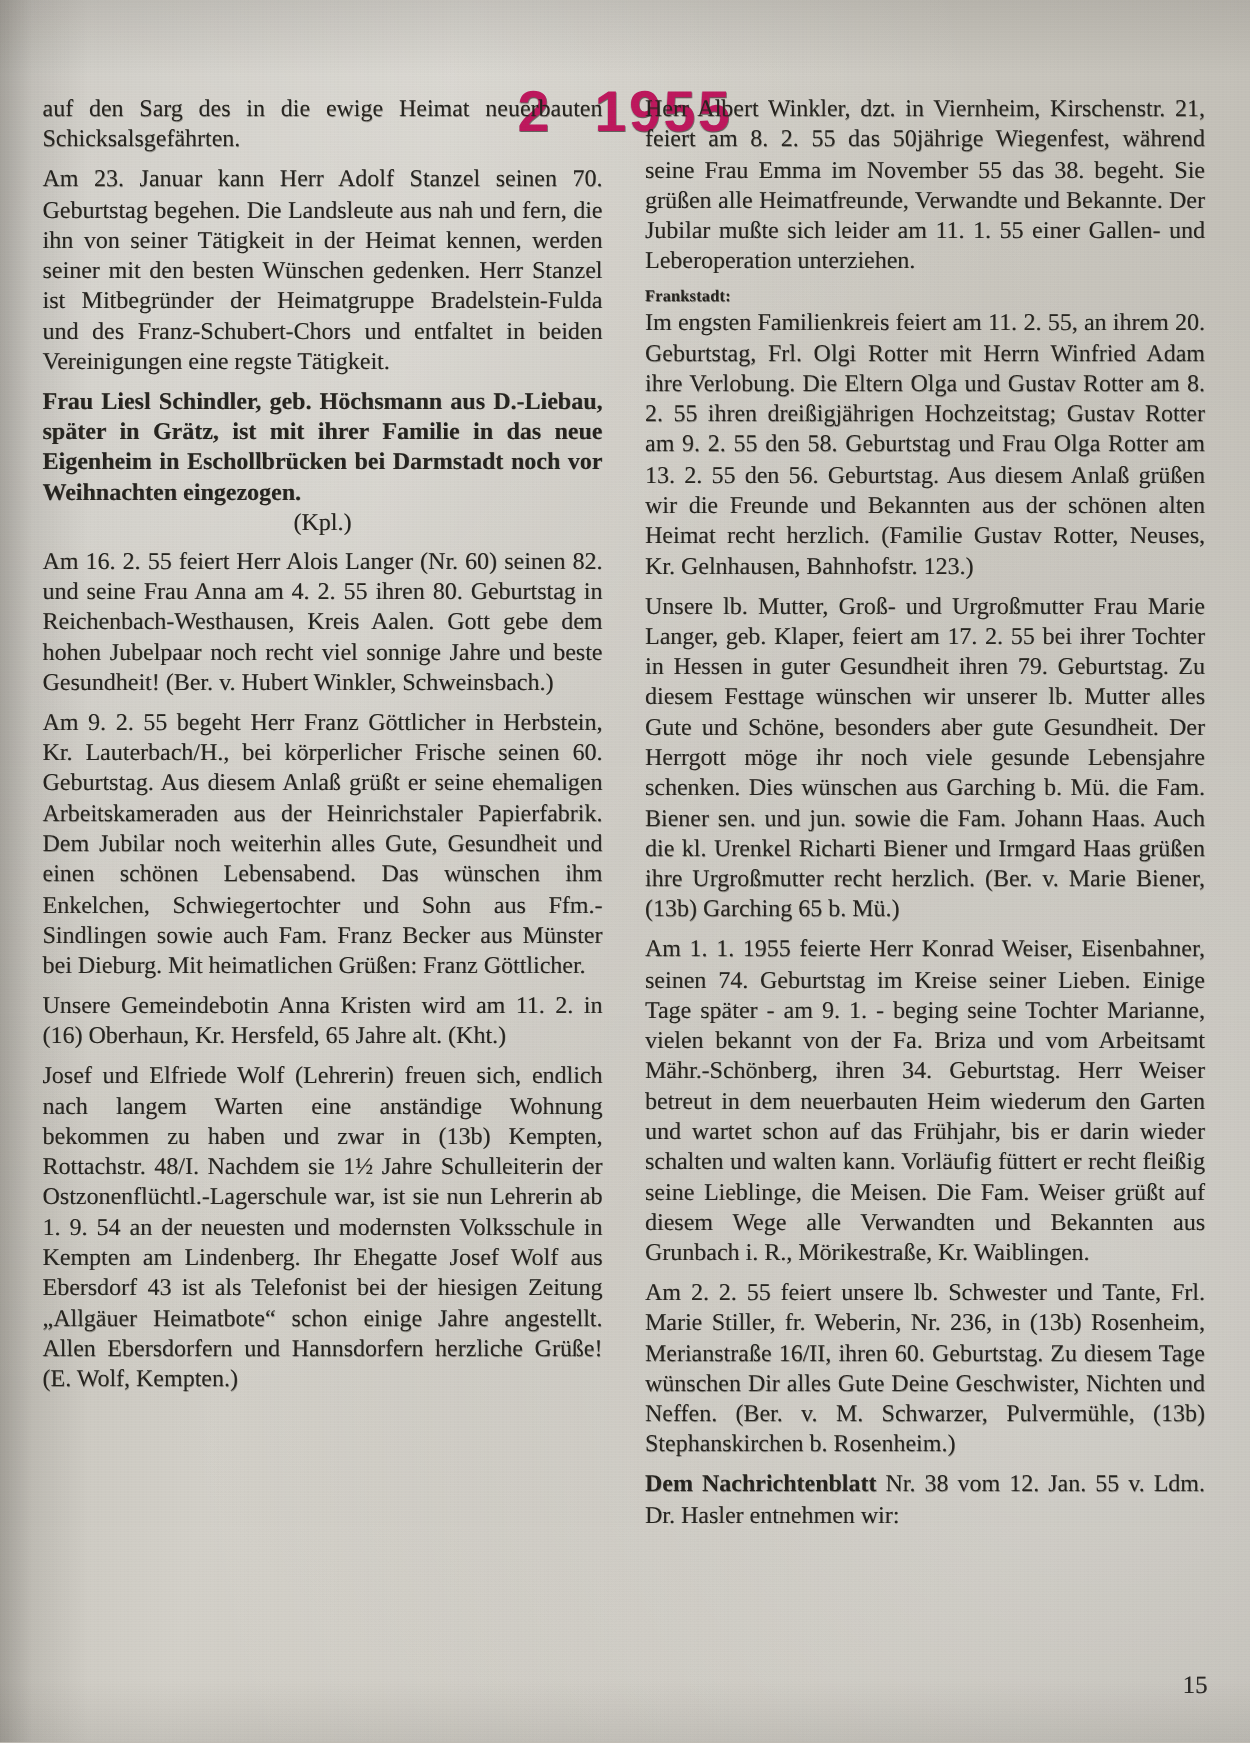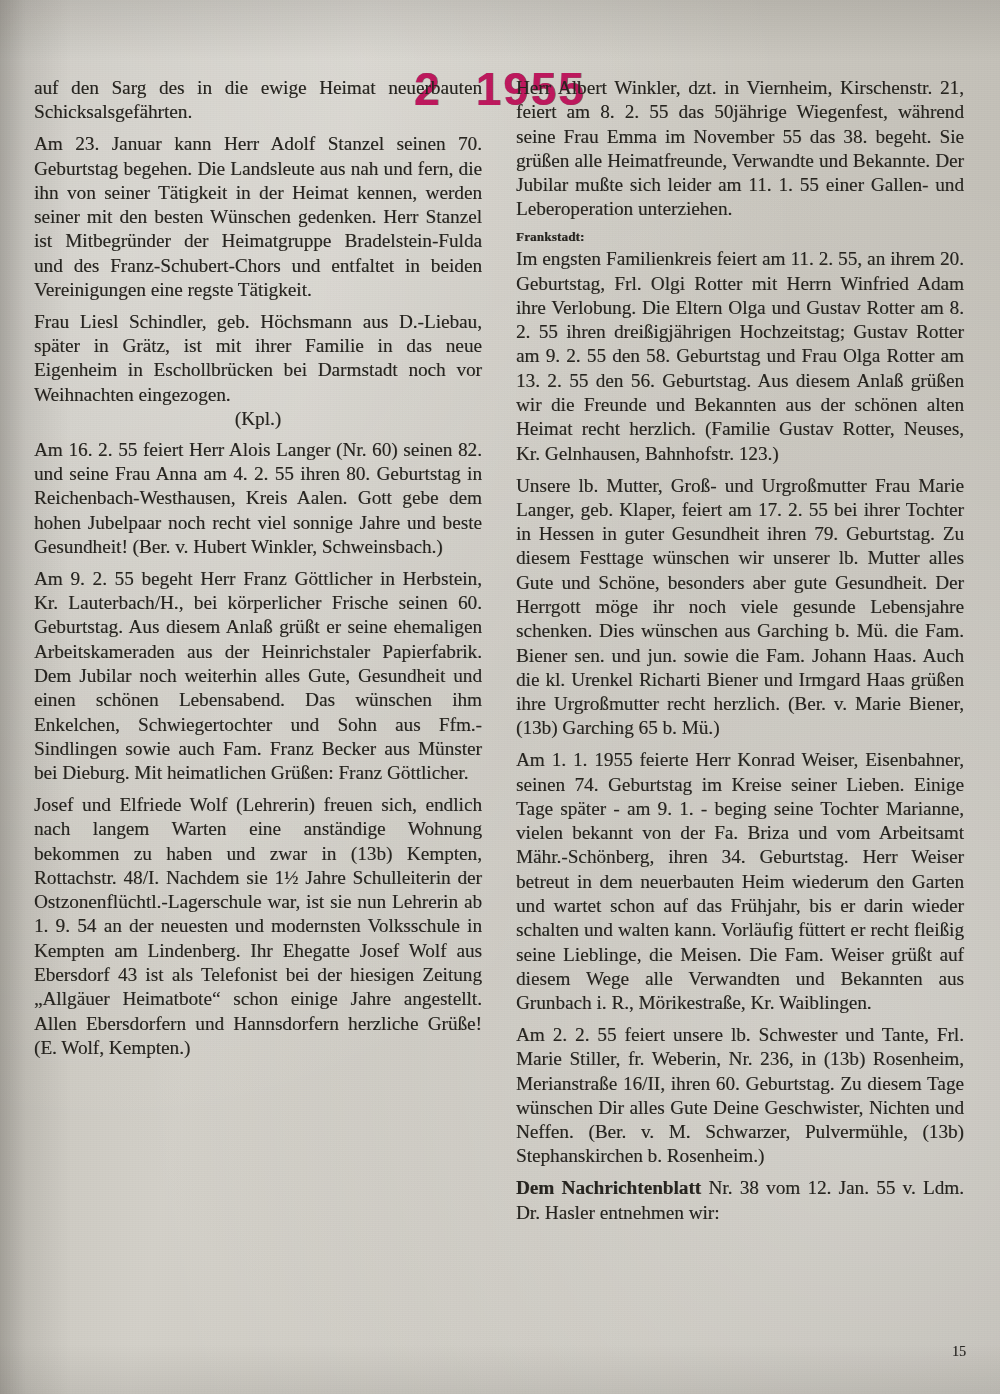--- a/index.html
+++ b/index.html
@@ -83,40 +83,40 @@
     hyphens: manual;
   }
   .col.left { left: 34px; }
   .col.right { left: 516px; }
 
   .col p {
     margin: 0 0 0.40em 0;
     text-indent: 0;
     text-shadow: 0.4px 0.25px 0 rgba(45,42,38,0.40);
   }
-  .col p.tight { margin-bottom: 0.12em; }
+  .col p.tight { margin-bottom: 0.12em; font-weight: bold; }
   .col p.sig {
     text-align: center;
     margin-top: -0.14em;
     margin-bottom: 0.36em;
   }
   .col h3 {
     margin: 0.30em 0 0.12em 0;
     font-size: 13px;
     font-weight: bold;
     letter-spacing: 0.2px;
     text-shadow: 0.5px 0.3px 0 rgba(40,38,34,0.55);
   }
   .col p .b { font-weight: bold; }
 
   .pagenum {
     position: absolute;
     right: 34px;
     bottom: 34px;
-    font-size: 14px;
+    font-size: 20px;
     color: #2b2926;
     z-index: 5;
     text-shadow: 0.4px 0.25px 0 rgba(45,42,38,0.45);
     margin-top: 16px;
   }
 
   
   .grain {
     position: absolute;
     inset: 0;
@@ -138,20 +138,21 @@
   </div>
 
   <div class="columns">
     <div class="col left" id="col-left">
         <p>auf den Sarg des in die ewige Heimat neuerbauten Schicksalsgefährten.</p>
         <p>Am 23. Januar kann Herr Adolf Stanzel seinen 70. Geburtstag begehen. Die Landsleute aus nah und fern, die ihn von seiner Tätigkeit in der Heimat kennen, werden seiner mit den besten Wünschen gedenken. Herr Stanzel ist Mitbegründer der Heimatgruppe Bradelstein-Fulda und des Franz-Schubert-Chors und entfaltet in beiden Vereinigungen eine regste Tätigkeit.</p>
         <p class="tight">Frau Liesl Schindler, geb. Höchsmann aus D.-Liebau, später in Grätz, ist mit ihrer Familie in das neue Eigenheim in Eschollbrücken bei Darmstadt noch vor Weihnachten eingezogen.</p>
         <p class="sig">(Kpl.)</p>
         <p>Am 16. 2. 55 feiert Herr Alois Langer (Nr. 60) seinen 82. und seine Frau Anna am 4. 2. 55 ihren 80. Geburtstag in Reichenbach-Westhausen, Kreis Aalen. Gott gebe dem hohen Jubelpaar noch recht viel sonnige Jahre und beste Gesundheit! (Ber. v. Hubert Winkler, Schweinsbach.)</p>
         <p>Am 9. 2. 55 begeht Herr Franz Göttlicher in Herbstein, Kr. Lauterbach/H., bei körperlicher Frische seinen 60. Geburtstag. Aus diesem Anlaß grüßt er seine ehemaligen Arbeitskameraden aus der Heinrichstaler Papierfabrik. Dem Jubilar noch weiterhin alles Gute, Gesundheit und einen schönen Lebensabend. Das wünschen ihm Enkelchen, Schwiegertochter und Sohn aus Ffm.-Sindlingen sowie auch Fam. Franz Becker aus Münster bei Dieburg. Mit heimatlichen Grüßen: Franz Göttlicher.</p>
+        <p>Unsere Gemeindebotin Anna Kristen wird am 11. 2. in (16) Oberhaun, Kr. Hersfeld, 65 Jahre alt. (Kht.)</p>
         <p>Josef und Elfriede Wolf (Lehrerin) freuen sich, endlich nach langem Warten eine anständige Wohnung bekommen zu haben und zwar in (13b) Kempten, Rottachstr. 48/I. Nachdem sie 1½ Jahre Schulleiterin der Ostzonenflüchtl.-Lagerschule war, ist sie nun Lehrerin ab 1. 9. 54 an der neuesten und modernsten Volksschule in Kempten am Lindenberg. Ihr Ehegatte Josef Wolf aus Ebersdorf 43 ist als Telefonist bei der hiesigen Zeitung „Allgäuer Heimatbote“ schon einige Jahre angestellt. Allen Ebersdorfern und Hannsdorfern herzliche Grüße! (E. Wolf, Kempten.)</p>
       </div>
     <div class="col right" id="col-right">
         <p>Herr Albert Winkler, dzt. in Viernheim, Kirschenstr. 21, feiert am 8. 2. 55 das 50jährige Wiegenfest, während seine Frau Emma im November 55 das 38. begeht. Sie grüßen alle Heimatfreunde, Verwandte und Bekannte. Der Jubilar mußte sich leider am 11. 1. 55 einer Gallen- und Leberoperation unterziehen.</p>
         <h3>Frankstadt:</h3>
         <p>Im engsten Familienkreis feiert am 11. 2. 55, an ihrem 20. Geburtstag, Frl. Olgi Rotter mit Herrn Winfried Adam ihre Verlobung. Die Eltern Olga und Gustav Rotter am 8. 2. 55 ihren dreißigjährigen Hochzeitstag; Gustav Rotter am 9. 2. 55 den 58. Geburtstag und Frau Olga Rotter am 13. 2. 55 den 56. Geburtstag. Aus diesem Anlaß grüßen wir die Freunde und Bekannten aus der schönen alten Heimat recht herzlich. (Familie Gustav Rotter, Neuses, Kr. Gelnhausen, Bahnhofstr. 123.)</p>
         <p>Unsere lb. Mutter, Groß- und Urgroßmutter Frau Marie Langer, geb. Klaper, feiert am 17. 2. 55 bei ihrer Tochter in Hessen in guter Gesundheit ihren 79. Geburtstag. Zu diesem Festtage wünschen wir unserer lb. Mutter alles Gute und Schöne, besonders aber gute Gesundheit. Der Herrgott möge ihr noch viele gesunde Lebensjahre schenken. Dies wünschen aus Garching b. Mü. die Fam. Biener sen. und jun. sowie die Fam. Johann Haas. Auch die kl. Urenkel Richarti Biener und Irmgard Haas grüßen ihre Urgroßmutter recht herzlich. (Ber. v. Marie Biener, (13b) Garching 65 b. Mü.)</p>
         <p>Am 1. 1. 1955 feierte Herr Konrad Weiser, Eisenbahner, seinen 74. Geburtstag im Kreise seiner Lieben. Einige Tage später - am 9. 1. - beging seine Tochter Marianne, vielen bekannt von der Fa. Briza und vom Arbeitsamt Mähr.-Schönberg, ihren 34. Geburtstag. Herr Weiser betreut in dem neuerbauten Heim wiederum den Garten und wartet schon auf das Frühjahr, bis er darin wieder schalten und walten kann. Vorläufig füttert er recht fleißig seine Lieblinge, die Meisen. Die Fam. Weiser grüßt auf diesem Wege alle Verwandten und Bekannten aus Grunbach i. R., Mörikestraße, Kr. Waiblingen.</p>
         <p>Am 2. 2. 55 feiert unsere lb. Schwester und Tante, Frl. Marie Stiller, fr. Weberin, Nr. 236, in (13b) Rosenheim, Merianstraße 16/II, ihren 60. Geburtstag. Zu diesem Tage wünschen Dir alles Gute Deine Geschwister, Nichten und Neffen. (Ber. v. M. Schwarzer, Pulvermühle, (13b) Stephanskirchen b. Rosenheim.)</p>
         <p><span class="b">Dem Nachrichtenblatt</span><span> Nr. 38 vom 12. Jan. 55 v. Ldm. Dr. Hasler entnehmen wir:</span></p>

